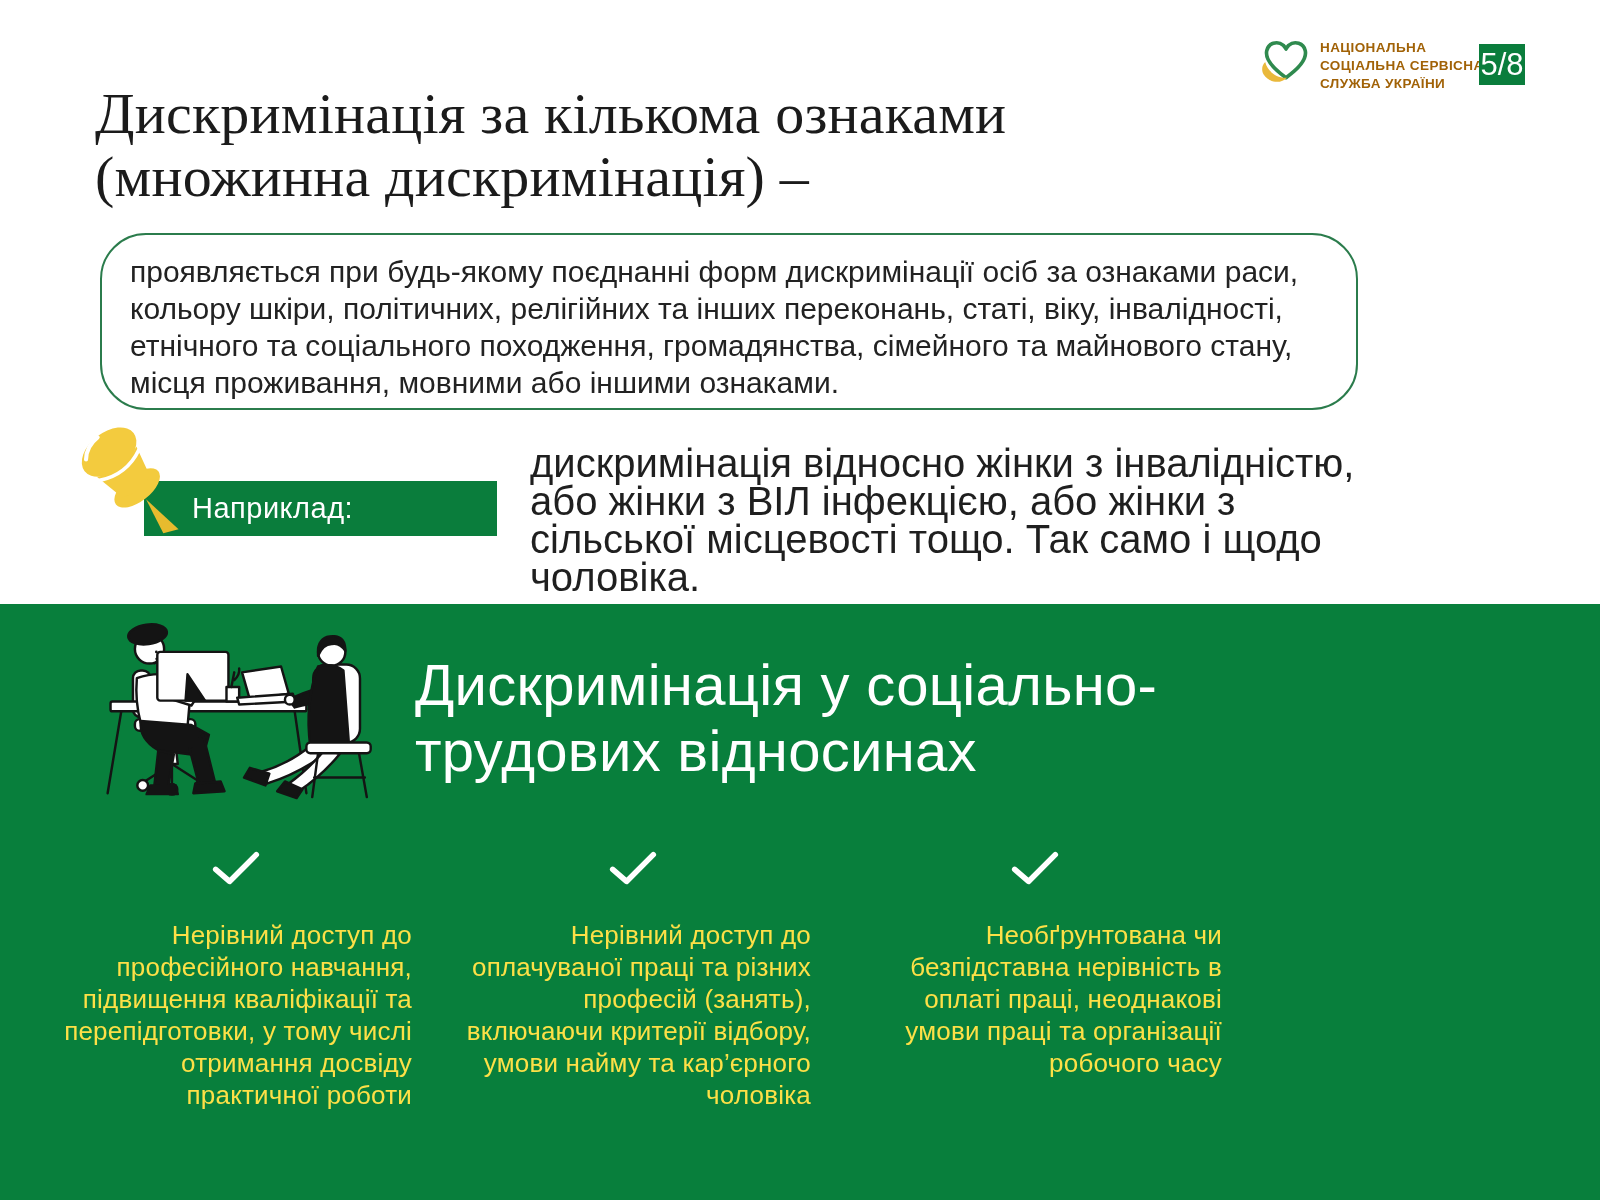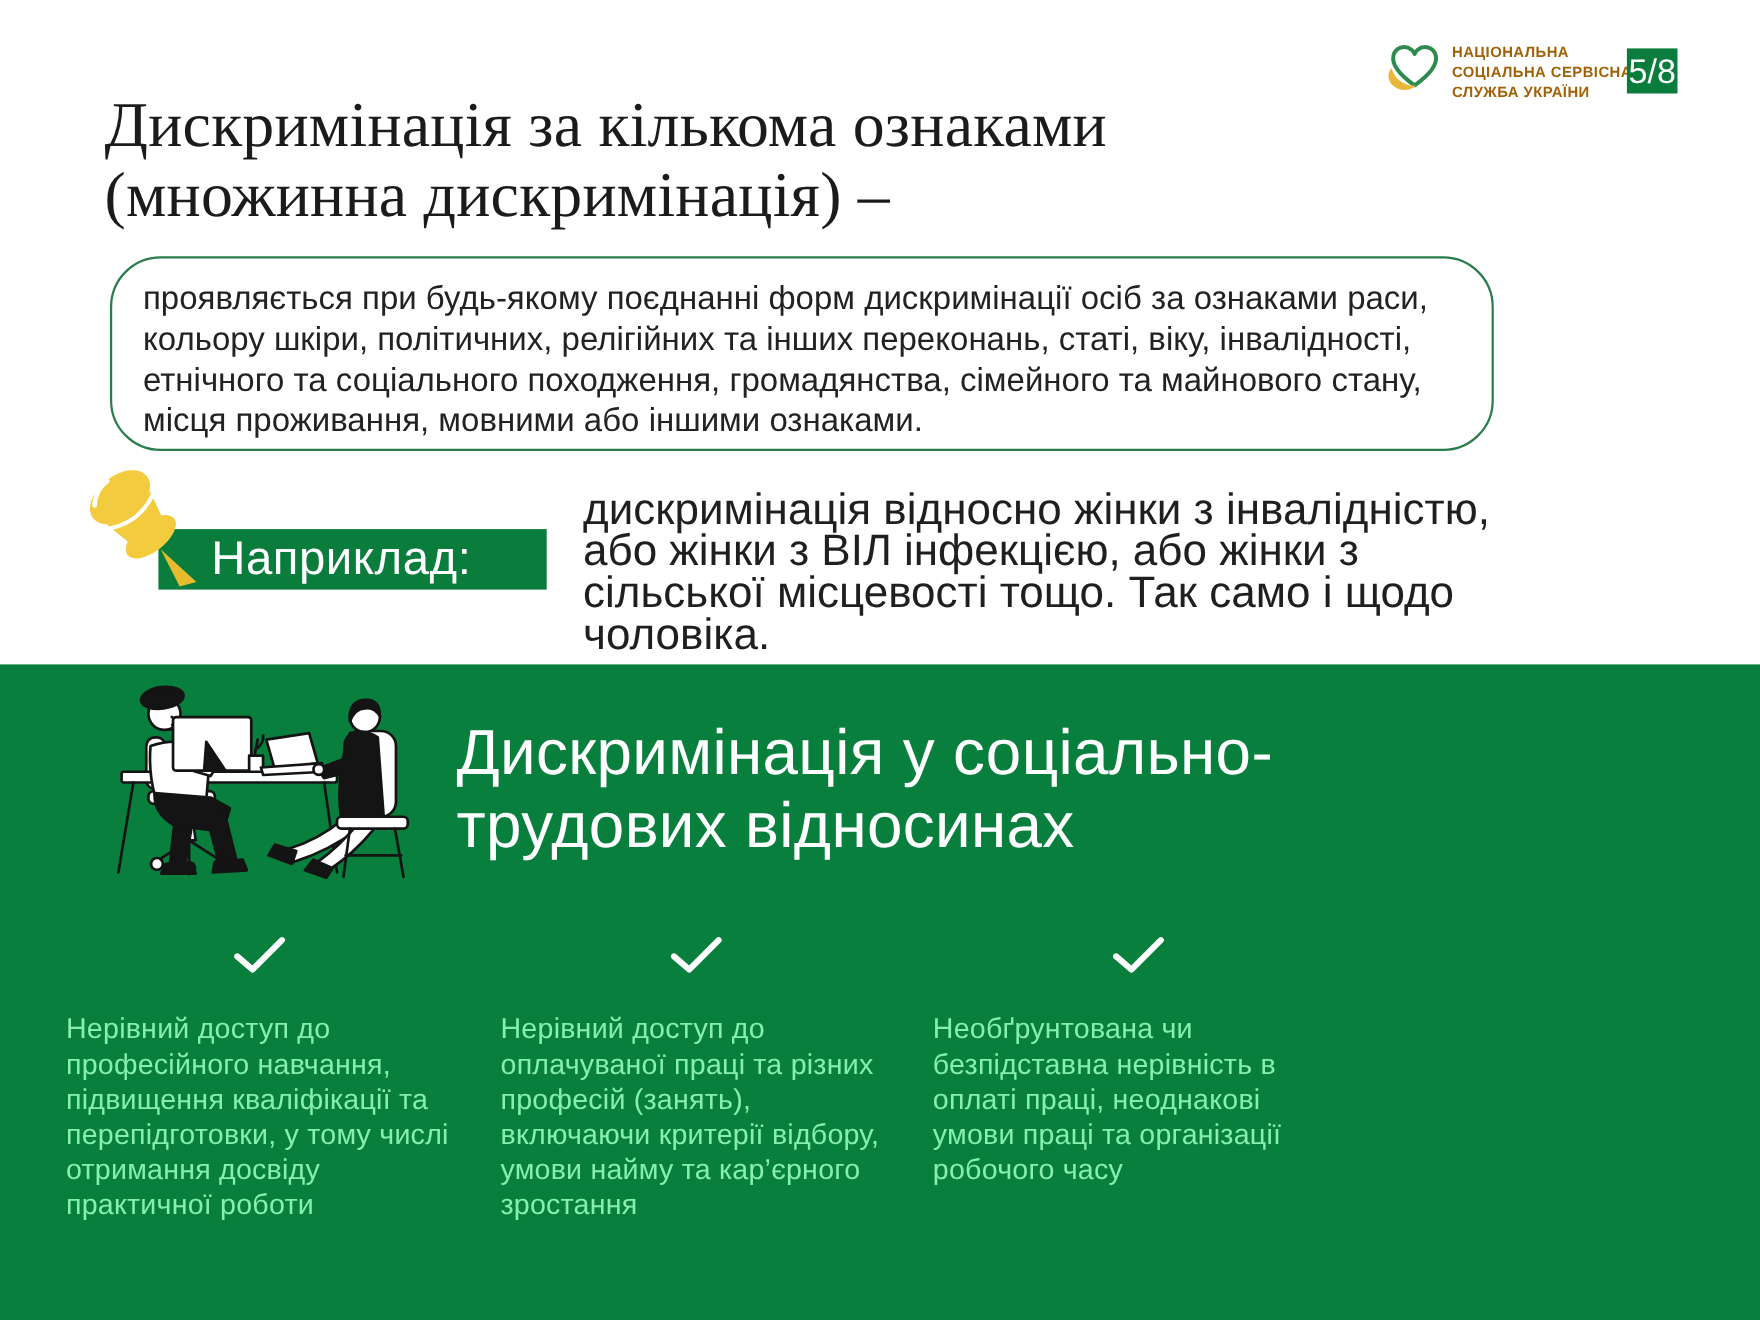--- a/index.html
+++ b/index.html
@@ -31,34 +31,34 @@
     border:2.5px solid #2b7c4c;border-radius:46px;box-sizing:border-box;
     padding:18px 30px 0 28px;
   }
   .def-box p{margin:0;font-size:30px;line-height:37px;color:#222222;}
   
   .pin{position:absolute;left:62px;top:416px;width:135px;height:145px;z-index:3;}
   .example-label{
     position:absolute;left:144px;top:481px;width:353px;height:55px;z-index:2;
     background:#0a7d3c;display:flex;align-items:center;box-sizing:border-box;padding-left:48px;
   }
-  .example-label span{color:#ffffff;font-size:43px;font-weight:400;letter-spacing:.5px;}
+  .example-label span{color:#ffffff;font-size:29px;font-weight:400;letter-spacing:.5px;}
   .example-text{
     position:absolute;left:530px;top:444px;width:880px;margin:0;
     font-size:40px;line-height:38px;color:#1f1f1f;
   }
   
   .band{position:absolute;left:0;top:604px;width:1600px;height:596px;background:#087f3c;}
   .illustration{position:absolute;left:90px;top:6px;width:310px;height:190px;}
   .band-title{
     position:absolute;left:415px;top:48px;margin:0;
     color:#ffffff;font-size:58px;line-height:66px;font-weight:400;letter-spacing:.3px;
   }
   
-  .col{position:absolute;top:246px;text-align:left;color:#86efac;}
+  .col{position:absolute;top:246px;text-align:right;color:#fde047;}
   .col-1{left:60px;width:352px;}
   .col-2{left:455px;width:356px;}
   .col-3{left:848px;width:374px;}
   .col-4{left:1238px;width:292px;}
   .col .check{display:block;margin:0 auto 32px auto;}
   .col p{margin:0;font-size:26px;line-height:32px;font-weight:500;letter-spacing:.2px;}
 </style>
 </head>
 <body>
 
@@ -167,21 +167,21 @@
       <svg class="check" width="48" height="37" viewBox="0 0 52 40" aria-hidden="true">
         <path d="M4 21 L19 34 L48 5" fill="none" stroke="#ffffff" stroke-width="6" stroke-linecap="round" stroke-linejoin="round"></path>
       </svg>
       <p>Нерівний доступ до професійного навчання, підвищення кваліфікації та перепідготовки, у тому числі отримання досвіду практичної роботи</p>
     </div>
 
     <div class="col col-2">
       <svg class="check" width="48" height="37" viewBox="0 0 52 40" aria-hidden="true">
         <path d="M4 21 L19 34 L48 5" fill="none" stroke="#ffffff" stroke-width="6" stroke-linecap="round" stroke-linejoin="round"></path>
       </svg>
-      <p>Нерівний доступ до оплачуваної праці та різних професій (занять), включаючи критерії відбору, умови найму та кар’єрного зростання</p>
+      <p>Нерівний доступ до оплачуваної праці та різних професій (занять), включаючи критерії відбору, умови найму та кар’єрного чоловіка</p>
     </div>
 
     <div class="col col-3">
       <svg class="check" width="48" height="37" viewBox="0 0 52 40" aria-hidden="true">
         <path d="M4 21 L19 34 L48 5" fill="none" stroke="#ffffff" stroke-width="6" stroke-linecap="round" stroke-linejoin="round"></path>
       </svg>
       <p>Необґрунтована чи безпідставна нерівність в оплаті праці, неоднакові умови праці та організації робочого часу</p>
     </div>
 
 

